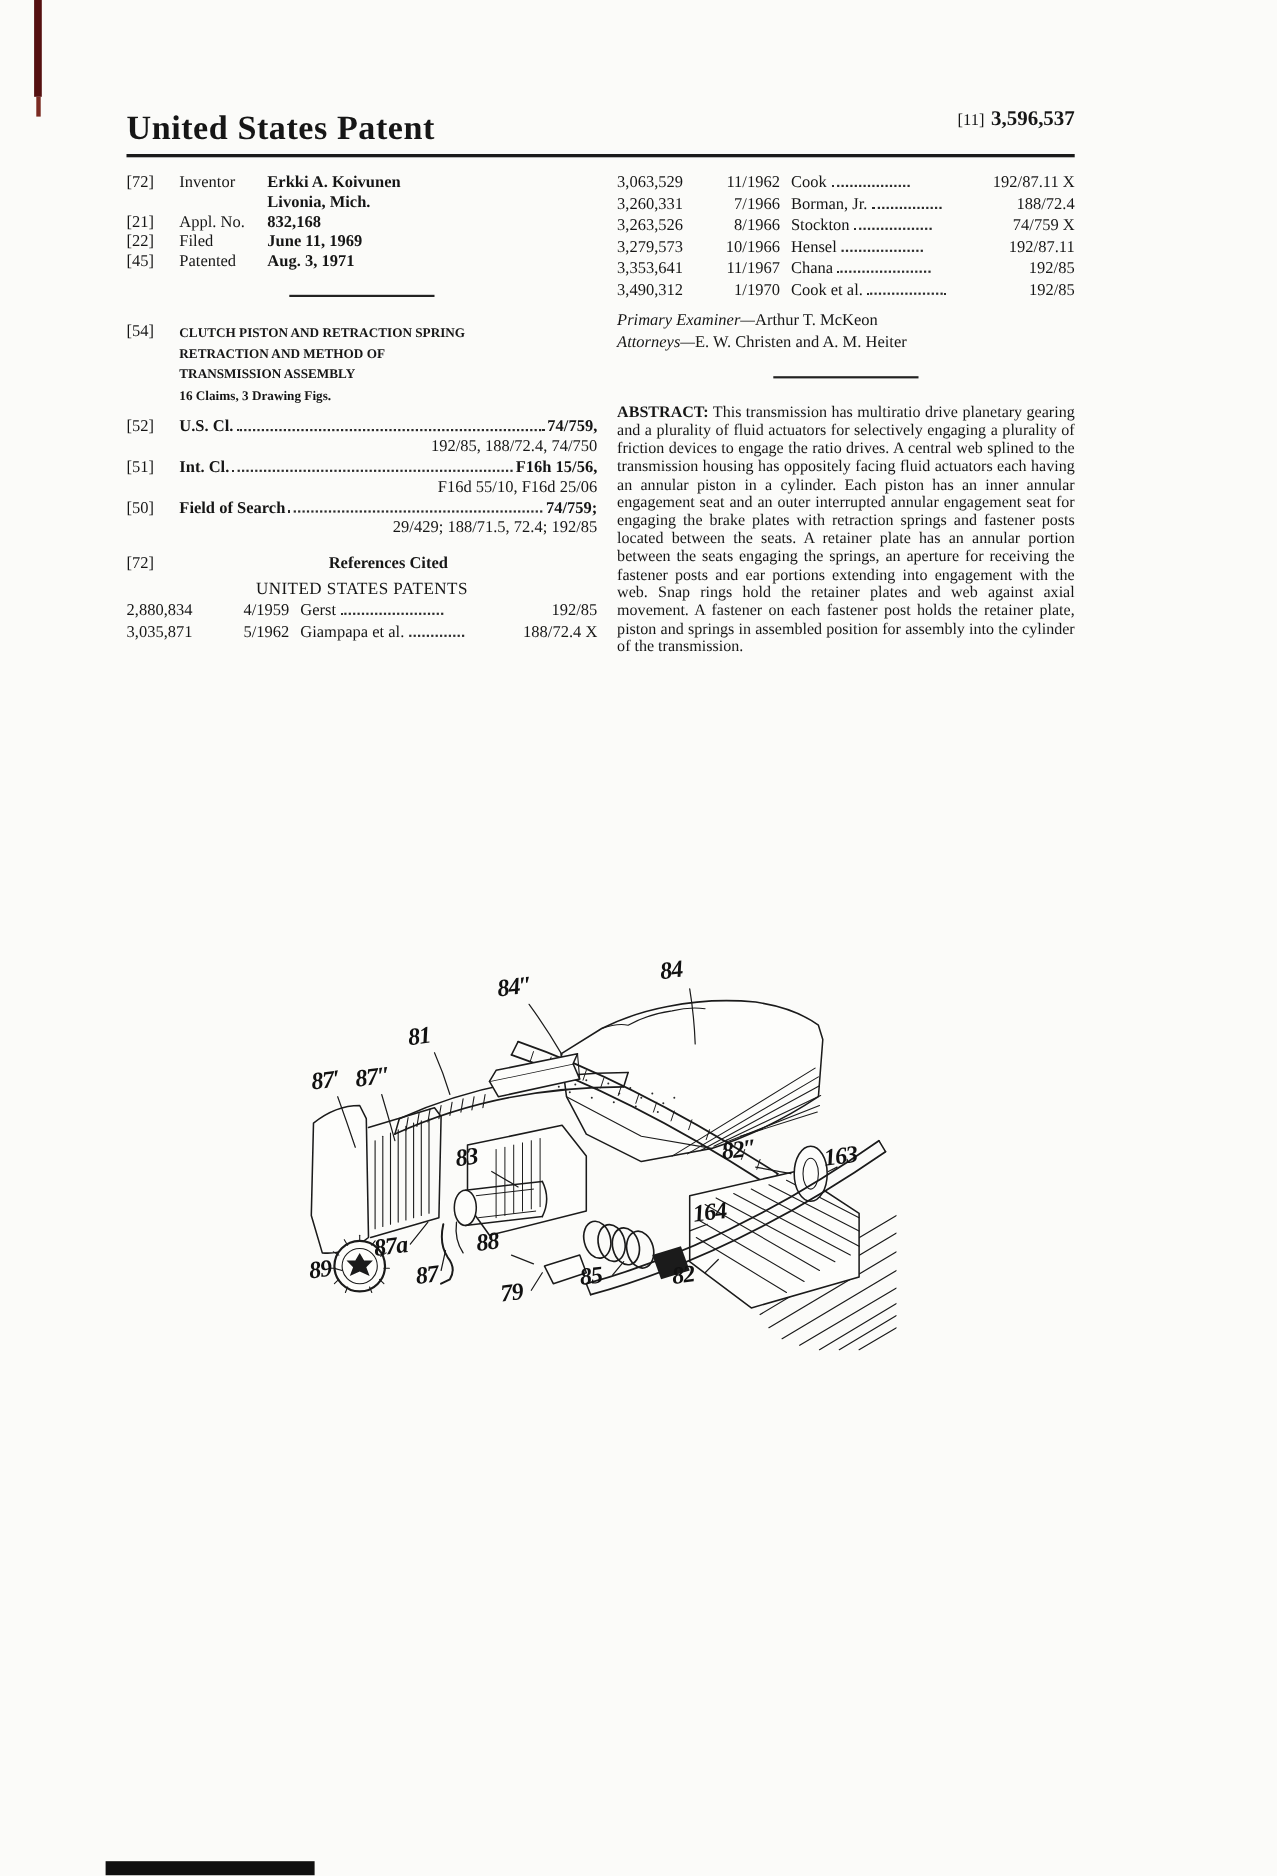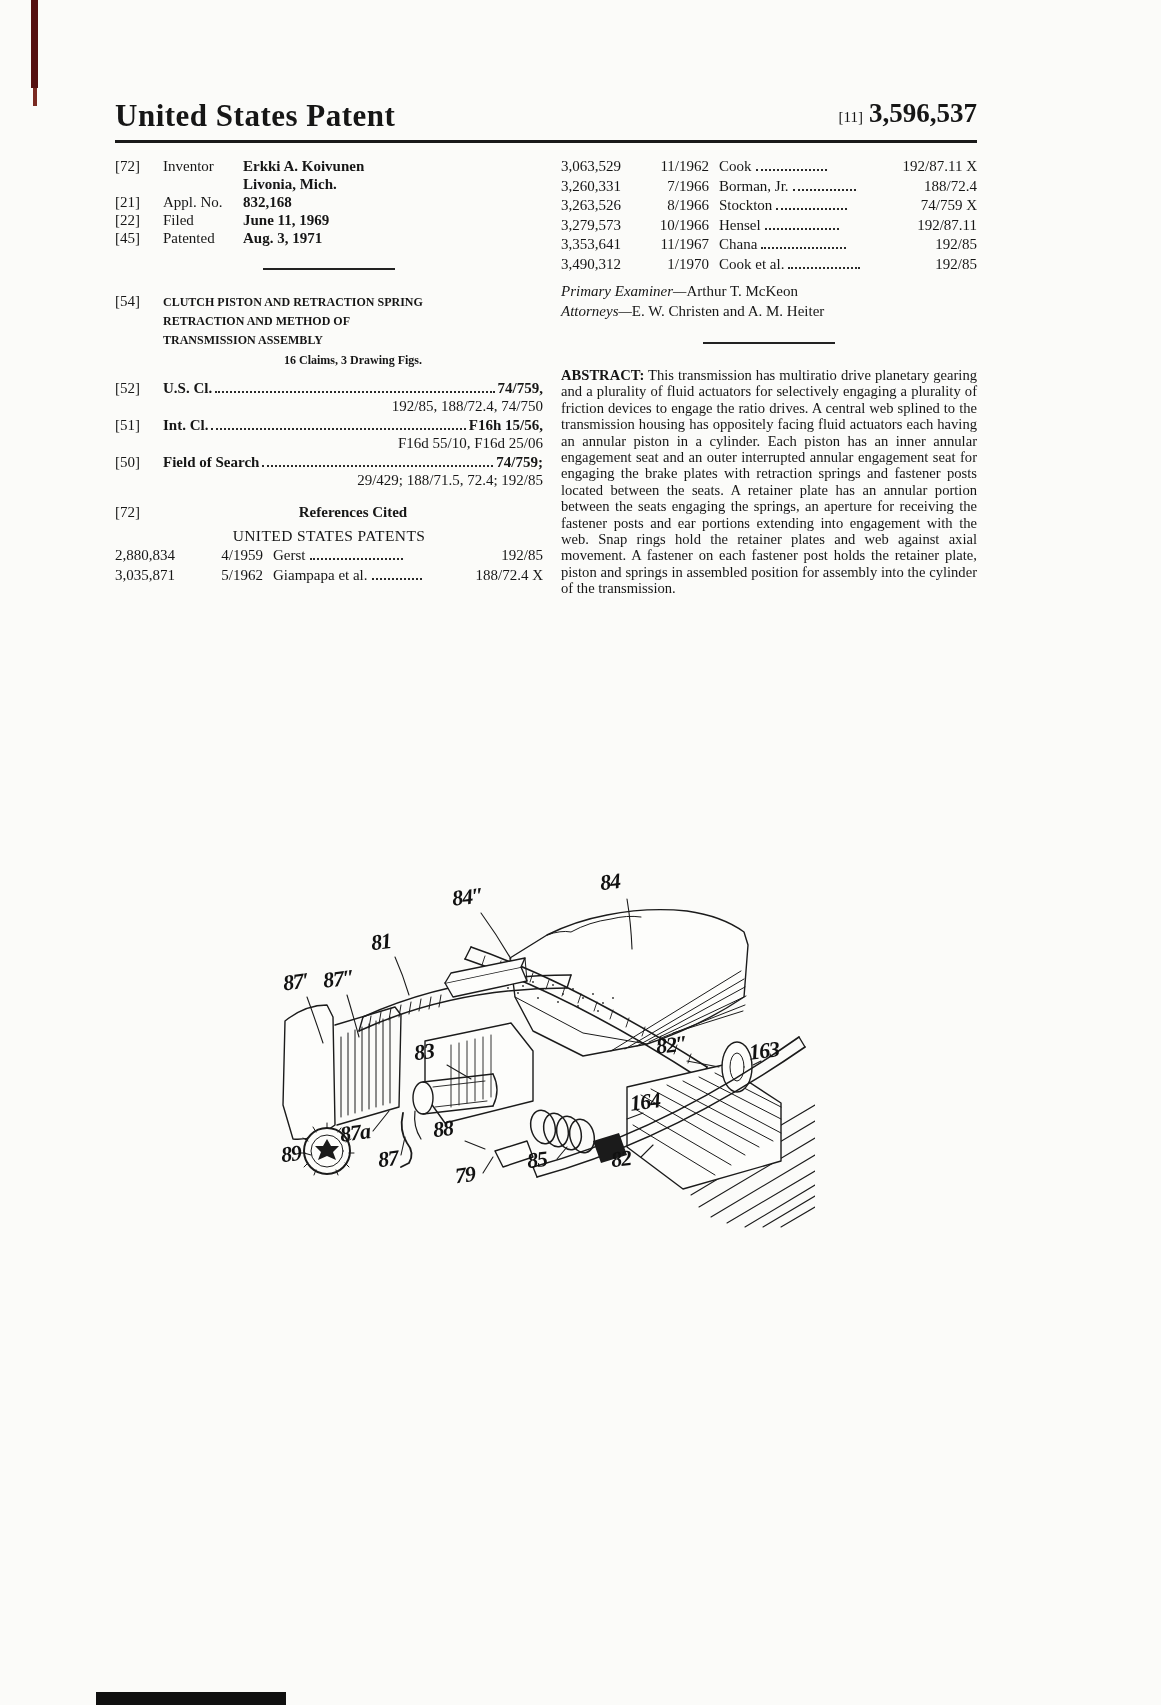--- a/index.html
+++ b/index.html
@@ -8,41 +8,41 @@
     background:#fbfbf9;color:#161616;
     font-family:"Liberation Serif","DejaVu Serif",serif;
     overflow:hidden;
   }
   .sheet{position:absolute;left:115px;top:98px;width:862px;}
 
   
   .hdr{display:flex;justify-content:space-between;align-items:flex-start;}
   .hdr-title{font-size:31px;font-weight:bold;letter-spacing:.5px;}
   .hdr-num{font-size:15px;white-space:nowrap;}
-  .hdr-num b{font-size:27px;font-weight:bold;margin-left:6px;}
+  .hdr-num b{font-size:19px;font-weight:bold;margin-left:6px;}
   .hdr-rule{border-top:3px solid #1a1a1a;margin-top:6px;margin-bottom:14px;}
 
   
   .cols{display:flex;gap:18px;}
   .col-l{width:428px;flex:none;font-size:15px;}
   .col-r{width:416px;flex:none;font-size:15px;}
 
   
   .b-row{display:flex;line-height:18px;}
   .b-tag{width:48px;flex:none;}
   .b-label{width:80px;flex:none;}
   .b-val{flex:1;font-weight:bold;}
 
   .divider-s{border-top:2px solid #222;width:132px;margin:21px auto 23px auto;}
 
   
   .t-row{display:flex;}
   .t-tag{width:48px;flex:none;}
   .t-body{flex:1;font-weight:bold;line-height:19px;font-size:12px;}
-  .t-claims{margin-top:1px;text-align:center;}
+  .t-claims{margin-top:1px;}
 
   
   .cls{margin-top:9px;}
   .cls-row{display:flex;margin-bottom:1px;}
   .cls-tag{width:48px;flex:none;line-height:18px;}
   .cls-body{flex:1;}
   .cls-l1{display:flex;align-items:baseline;line-height:18px;}
   .cls-label{font-weight:bold;white-space:nowrap;}
   .leader{flex:1;border-bottom:2px dotted #2a2a2a;margin:0 3px 3px 3px;min-width:20px;}
   .cls-v1{font-weight:bold;white-space:nowrap;}

